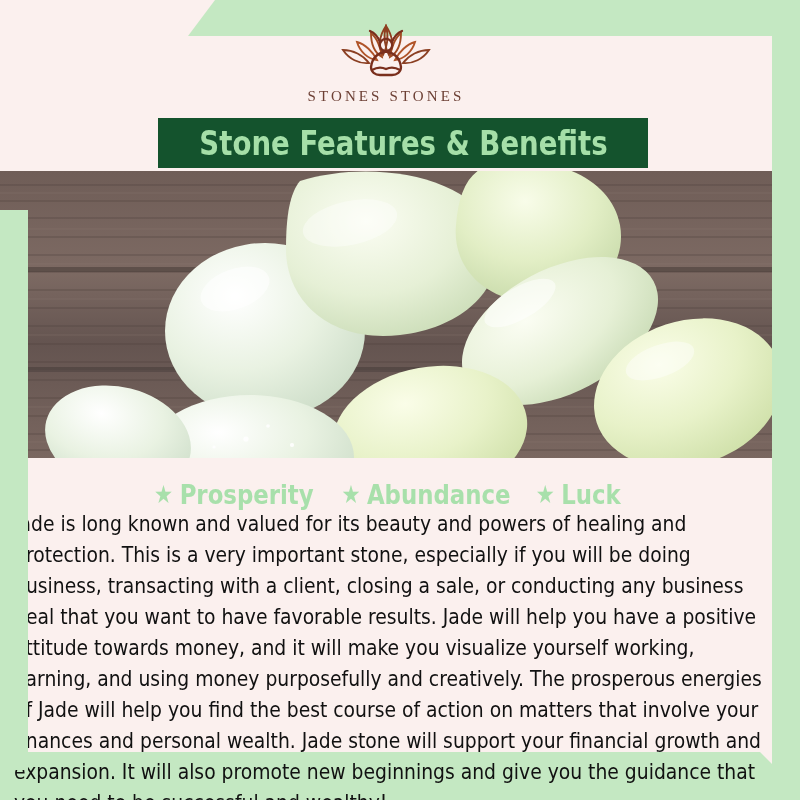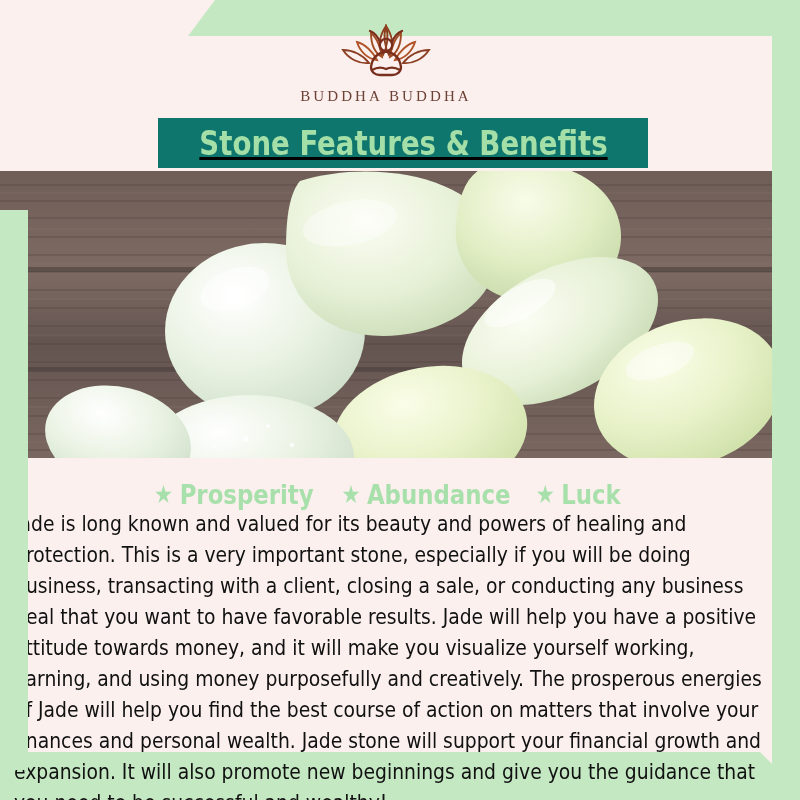--- a/index.html
+++ b/index.html
@@ -66,24 +66,23 @@
     font-size:15px;
     letter-spacing:3.1px;
     color:#6d4035;
     font-weight:400;
   }
 
   
   .title-banner {
     position:absolute;
     left:158px; top:118px; width:490px; height:50px;
-    background:#0f766e;
+    background:#14532d;
     display:flex; align-items:center; justify-content:center;
     z-index:5;
-    text-decoration:underline;
   }
   .title-text {
     font-family:"DejaVu Sans Condensed","Liberation Sans Narrow","Liberation Sans", sans-serif;
     font-weight:bold;
     font-size:33px;
     color:#a5dfa8;
     letter-spacing:0px;
     transform:scaleX(0.93);
     white-space:nowrap;
   }
@@ -170,21 +169,21 @@
         <path d="M102 30 C96 39 86 44 76 43 C82 35 92 30 102 30 Z" stroke="#8b3f22"></path>
       </g>
       <g fill="none" stroke="#7a2f1d" stroke-width="2.3" stroke-linecap="round" stroke-linejoin="round">
         <circle cx="59" cy="25" r="6.2"></circle>
         <path d="M59 31.5 C50 33 45 39 44 47 C44 52 48 55 53 55 L65 55 C70 55 74 52 74 47 C73 39 68 33 59 31.5 Z"></path>
         <path d="M53 22 C51 17 48 13 43 11"></path>
         <path d="M65 22 C67 17 70 13 75 11"></path>
         <path d="M45 50 C50 47 55 47 59 49 C63 47 68 47 73 50"></path>
       </g>
     </svg>
-    <div class="logo-word">BUDDHA BUDDHA</div>
+    <div class="logo-word">STONES STONES</div>
   </div>
 
   <div class="title-banner">
     <div class="title-text">Stone Features &amp; Benefits</div>
   </div>
 
   <div class="photo">
     <svg viewBox="0 0 772 287" preserveAspectRatio="none">
       <defs>
         <linearGradient id="wood" x1="0" y1="0" x2="0" y2="1">

